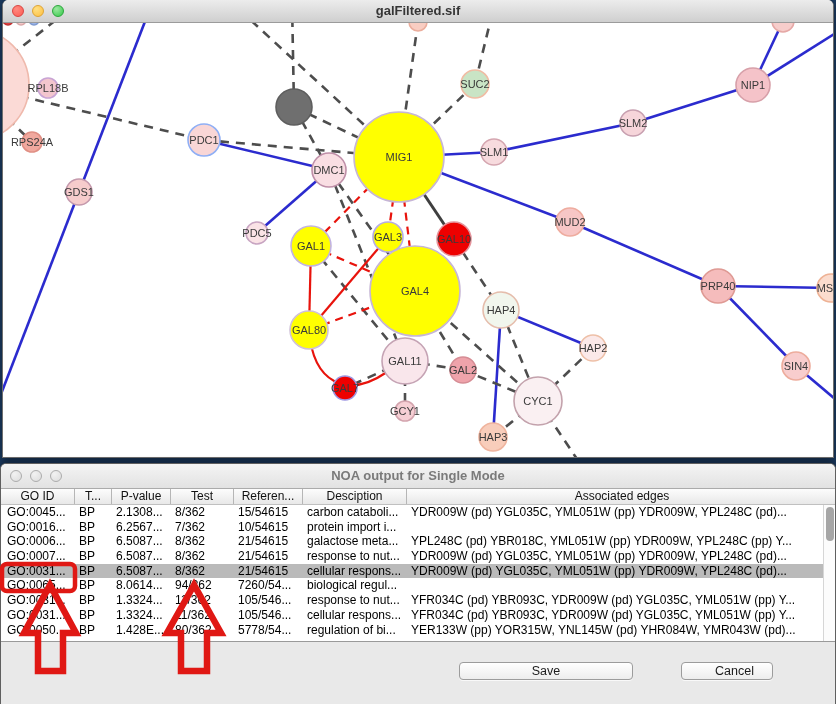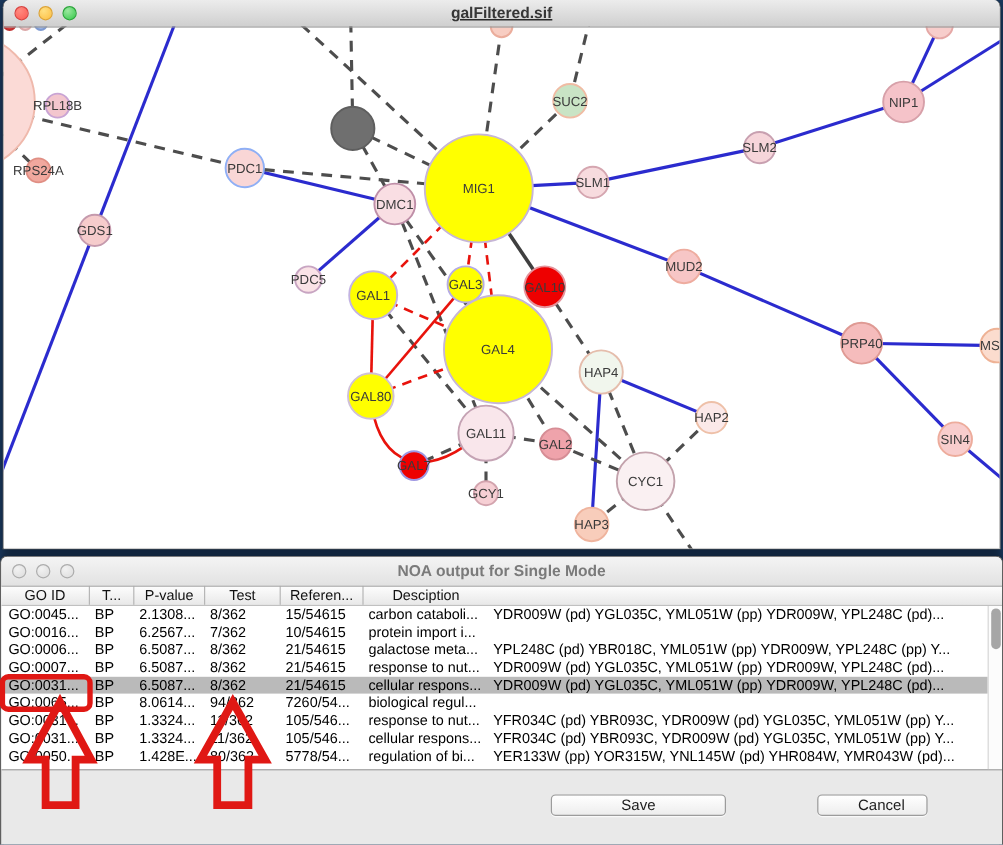--- a/index.html
+++ b/index.html
@@ -5,21 +5,21 @@
   html,body{margin:0;padding:0;}
   .desktop{position:relative;width:836px;height:704px;background:#1B3A60;overflow:hidden;
            font-family:"Liberation Sans",sans-serif;}
   .win{position:absolute;box-sizing:border-box;}
   .net-win{left:2px;top:0;width:832px;height:458px;background:#fff;border-radius:6px 6px 0 0;
            overflow:hidden;border:1px solid #6f6f6f;border-top:none;box-shadow:0 2px 8px rgba(0,0,0,.45);}
   .noa-win{left:0;top:463px;width:836px;height:241px;background:#E9E9E9;border-radius:6px 6px 0 0;
            overflow:hidden;border:1px solid #5f5f5f;border-bottom:none;box-shadow:0 -1px 6px rgba(0,0,0,.4);}
   .titlebar{position:absolute;top:0;left:0;right:0;z-index:5;
             background:linear-gradient(#ECECEC,#CFCFCF);border-bottom:1px solid #9B9B9B;}
-  .titlebar.active{height:22px;text-decoration:underline;}
+  .titlebar.active{height:22px;}
   .titlebar.inactive{height:24px;background:linear-gradient(#F4F4F4,#E2E2E2);border-bottom:1px solid #ABABAB;}
   .lights{position:absolute;left:9px;top:0;height:100%;display:flex;align-items:center;gap:8px;}
   .light{width:12px;height:12px;border-radius:50%;box-sizing:border-box;}
   .light.red{background:radial-gradient(circle at 35% 30%,#FF8A80,#FC5B53);border:1px solid #D94542;}
   .light.yellow{background:radial-gradient(circle at 35% 30%,#FFE082,#FDBE41);border:1px solid #DEA435;}
   .light.green{background:radial-gradient(circle at 35% 30%,#9CE8A0,#35C94A);border:1px solid #2CA63C;}
   .light.gray{background:radial-gradient(circle at 35% 30%,#F2F2F2,#DCDCDC);border:1px solid #ACACAC;}
   .title{text-align:center;font-size:13px;color:#363636;line-height:22px;font-weight:bold;}
   .titlebar.inactive .title{color:#7A7A7A;line-height:24px;}
   svg.network{position:absolute;top:0;left:0;}
@@ -36,21 +36,21 @@
   .trow{height:14.7px;line-height:14.7px;font-size:12px;color:#000;white-space:nowrap;}
   .trow.selected{background:#BABABA;}
   .tcell{overflow:hidden;padding-left:4px;}
   .tcell:first-child{padding-left:6px;}
   .vsb{position:absolute;top:17px;right:1px;width:12px;height:136px;background:#FCFCFC;
        border-left:1px solid #D6D6D6;}
   .vsb .thumb{position:absolute;top:2px;left:2px;width:8px;height:34px;border-radius:4px;background:#A6A6A6;}
   .btn{position:absolute;top:198px;height:18px;border:1px solid #9C9C9C;border-radius:4px;
        background:linear-gradient(#FFFFFF,#EDEDED);font-family:"Liberation Sans",sans-serif;
        font-size:12.5px;color:#1c1c1c;line-height:15px;padding:0;box-shadow:0 1px 0 rgba(255,255,255,.7);}
-  .btn.save{left:458px;width:146px;}
+  .btn.save{left:458px;width:174px;}
   .btn.cancel{left:680px;width:92px;padding-left:15px;}
   svg.overlay{position:absolute;left:0;top:0;z-index:30;pointer-events:none;}
 </style>
 </head>
 <body>
 
 <div class="desktop">
 
   <div class="win net-win">
     <svg class="network" width="832" height="458" viewBox="2 0 832 458">
@@ -190,20 +190,21 @@
       <div class="title">NOA output for Single Mode</div>
     </div>
     <div class="table">
       <div class="thead">
           <div class="hcell">GO ID</div>
           <div class="hcell">T...</div>
           <div class="hcell">P-value</div>
           <div class="hcell">Test</div>
           <div class="hcell">Referen...</div>
           <div class="hcell">Desciption</div>
+          <div class="hcell">Associated edges</div>
         </div>
       <div class="tbody">
           <div class="trow">
             <div class="tcell">GO:0045...</div>
             <div class="tcell">BP</div>
             <div class="tcell">2.1308...</div>
             <div class="tcell">8/362</div>
             <div class="tcell">15/54615</div>
             <div class="tcell">carbon cataboli...</div>
             <div class="tcell">YDR009W (pd) YGL035C, YML051W (pp) YDR009W, YPL248C (pd)...</div>

